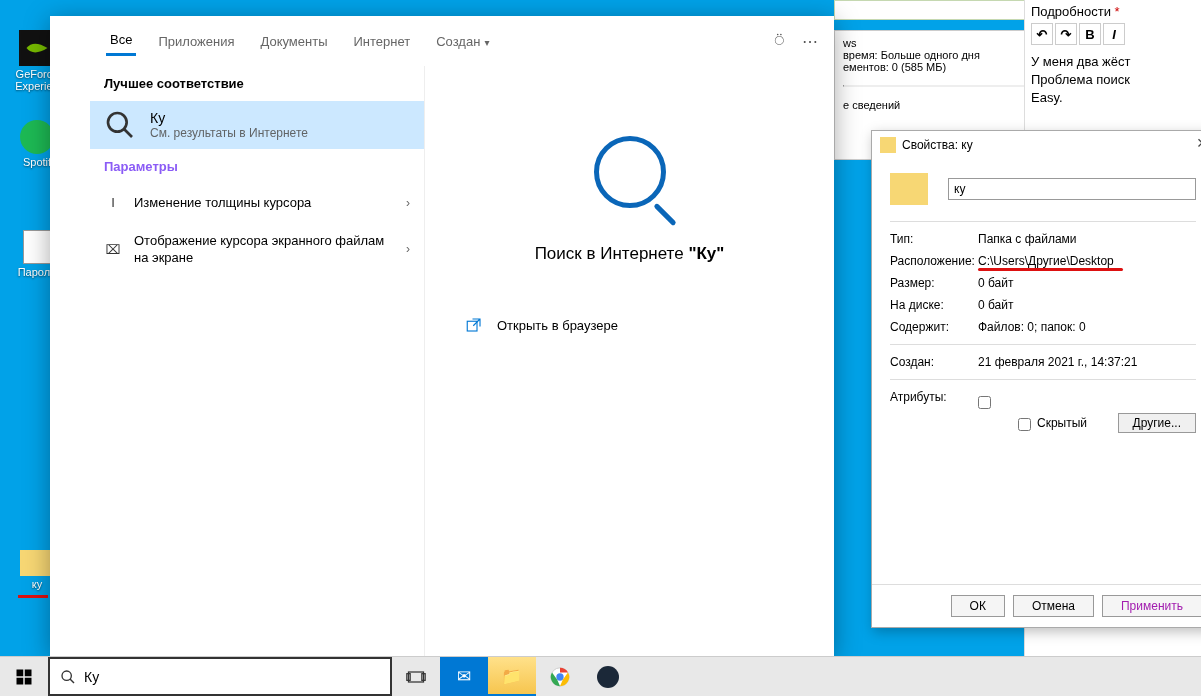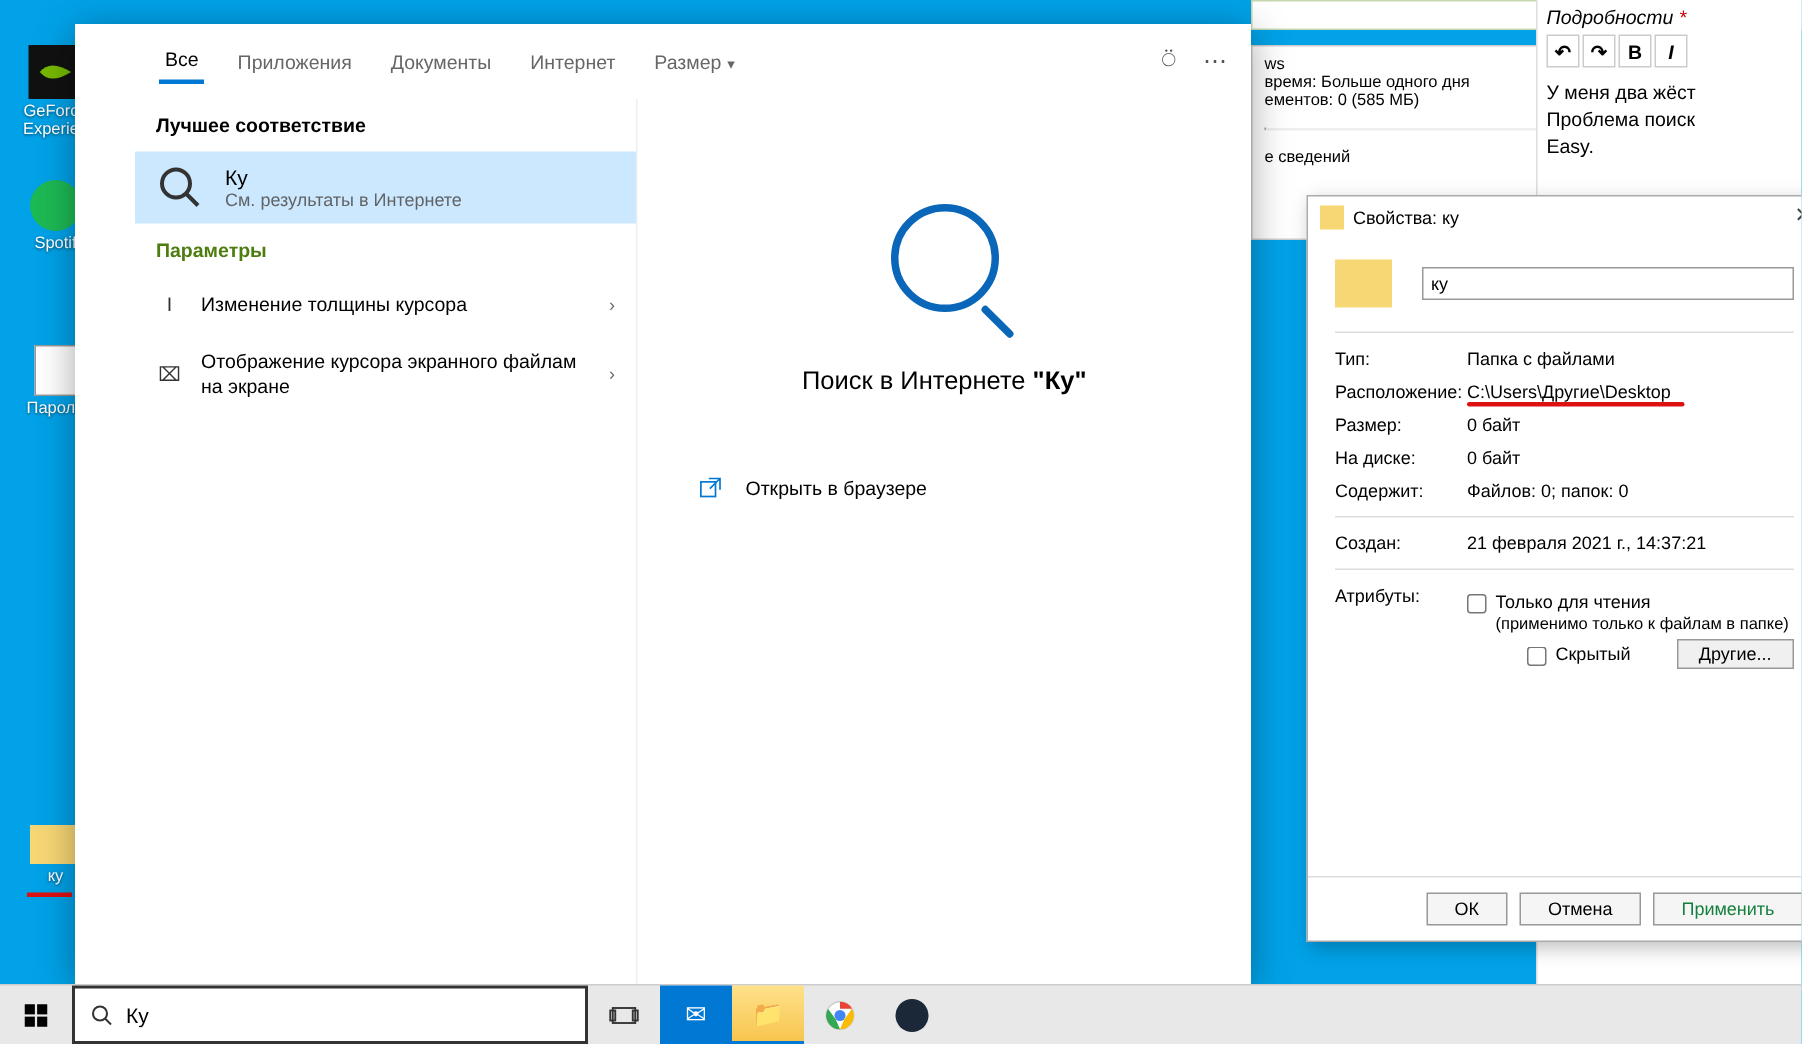--- a/index.html
+++ b/index.html
@@ -19,21 +19,21 @@
 .tab-icons { position: absolute; right: 16px; display: flex; gap: 18px; color: #555; }
 .tab-icons span { font-size: 16px; cursor: pointer; }
 
 .panel-body { flex: 1; display: flex; }
 .left-col { width: 335px; border-right: 1px solid #eee; }
 .section-hdr { background: #fff; color: #000; font-weight: 600; padding: 10px 14px; font-size: 13px; }
 .best-match { background: #CCE8FF; padding: 8px 14px; display: flex; gap: 14px; align-items: center; }
 .mag-icon { width: 32px; height: 32px; color: #444; }
 .best-match .title { font-size: 14px; color: #000; }
 .best-match .sub { font-size: 12px; color: #555; opacity: .9; }
-.param-head { padding: 10px 14px; font-size: 13px; font-weight: 600; color: #4d7c0f; }
+.param-head { padding: 10px 14px; font-size: 13px; font-weight: 600; color: #8b5cf6; }
 .param-row { display: flex; align-items: center; gap: 12px; padding: 10px 14px; font-size: 13px; color: #000; cursor: pointer; justify-content: space-between; }
 .param-row .txt { flex: 1; line-height: 1.35; }
 .param-row .chev { color: #666; font-size: 12px; }
 .param-ico { width: 18px; text-align: center; color: #333; }
 
 .right-col { flex: 1; display: flex; flex-direction: column; align-items: center; padding-top: 70px; }
 .big-mag { width: 72px; height: 72px; border: 5px solid #0a66b8; border-radius: 50%; position: relative; }
 .big-mag::after { content: ""; position: absolute; width: 28px; height: 5px; background: #0a66b8; bottom: -14px; right: -18px; transform: rotate(45deg); border-radius: 3px; }
 .web-title { margin-top: 36px; font-size: 17px; color: #000; }
 .open-browser { margin-top: 40px; align-self: stretch; padding: 12px 40px; display: flex; align-items: center; gap: 14px; font-size: 13px; color: #000; cursor: pointer; }
@@ -54,27 +54,27 @@
 hr.sep { border: none; border-top: 1px solid #ddd; margin: 6px 0 6px; }
 .kv { display: flex; padding: 4px 0; font-size: 12px; }
 .kv .k { width: 88px; color: #000; }
 .kv .v { flex: 1; color: #000; position: relative; }
 .redline { position:absolute; left:0; bottom:-3px; width:145px; height:3px; background:#d11; border-radius:2px; }
 .attr-row { display: flex; gap: 6px; align-items: flex-start; margin: 4px 0; }
 .attr-row input[type=checkbox] { margin-top: 2px; }
 .btn-other { border: 1px solid #999; background: #f0f0f0; padding: 2px 14px; font-size: 12px; }
 .props-foot { display: flex; justify-content: flex-end; gap: 8px; padding: 10px 12px; border-top: 1px solid #ddd; }
 .wbtn { border: 1px solid #999; background: #f5f5f5; padding: 3px 18px; font-size: 12px; cursor: pointer; }
-.wbtn.disabled { color: #15803d; }
+.wbtn.disabled { color: #a21caf; }
 
 
 .behind { position:absolute; left:834px; top:0; width:210px; height:130px; background:#fff; border:1px solid #ccc; padding:6px 8px; font-size:11px; color:#000; }
 .bh-grid { position:absolute; left:834px; top:0; width:370px; height:20px; background:#fff; border:1px solid #c5d8b1; }
 .side-right { position:absolute; left:1024px; top:0; width:177px; height:660px; background:#fff; border-left:1px solid #ddd; padding: 4px 6px; font-size:12px; }
-.side-right .hdr { font-size:13px; color:#000; margin-bottom:4px;font-style:italic; }
+.side-right .hdr { font-size:13px; color:#000; margin-bottom:4px; }
 .side-right .star { color:#c00; }
 .toolbar { display:flex; gap:2px; margin:4px 0 8px; }
 .tbtn { width:22px; height:22px; border:1px solid #ccc; display:flex; align-items:center; justify-content:center; font-size:13px; font-weight:bold; cursor:pointer; background:#fff; }
 .side-right p { font-size:13px; line-height:1.4; color:#000; }
 
 
 .taskbar { position:absolute; left:0; bottom:0; width:100%; height:40px; background:#e8e8e8; display:flex; align-items:stretch; border-top:1px solid #ccc; }
 .start { width:48px; display:flex; align-items:center; justify-content:center; font-size:16px; }
 .searchbox { width:344px; border:2px solid #333; background:#fff; display:flex; align-items:center; padding:0 10px; gap:8px; }
 .searchbox input { flex:1; border:none; outline:none; font-size:14px; }
@@ -127,21 +127,21 @@
   <p>Проблема поиск</p>
   <p>Easy.</p>
 </div>
 
 <div class="search-panel">
   <div class="tabs">
     <div class="tab active">Все</div>
     <div class="tab">Приложения</div>
     <div class="tab">Документы</div>
     <div class="tab">Интернет</div>
-    <div class="tab tab-chev">Размер</div>
+    <div class="tab tab-chev">Создан</div>
     <div class="tab-icons">
       <span>⍥</span>
       <span>⋯</span>
     </div>
   </div>
   <div class="panel-body">
     <div class="left-col">
       <div class="section-hdr">Лучшее соответствие</div>
       <div class="best-match">
         <div class="mag-icon">
@@ -219,21 +219,20 @@
     <div class="kv">
         <span class="k">Создан:</span>
         <span class="v">21 февраля 2021 г., 14:37:21</span>
       </div>
     <hr class="sep">
     <div class="kv" style="align-items:flex-start;">
       <span class="k">Атрибуты:</span>
       <span class="v">
         <div class="attr-row">
             <input type="checkbox" style="">
-            <span><span>Только для чтения</span><br><span style="font-size:11px;">(применимо только к файлам в папке)</span></span>
           </div>
         <div class="attr-row" style="justify-content:space-between; align-items:center;padding-left:40px;">
           <span style="display:flex; gap:6px; align-items:center;">
               <input type="checkbox" style="">
               <span>Скрытый</span>
             </span>
           <button class="btn-other">Другие...</button>
         </div>
       </span>
     </div>

